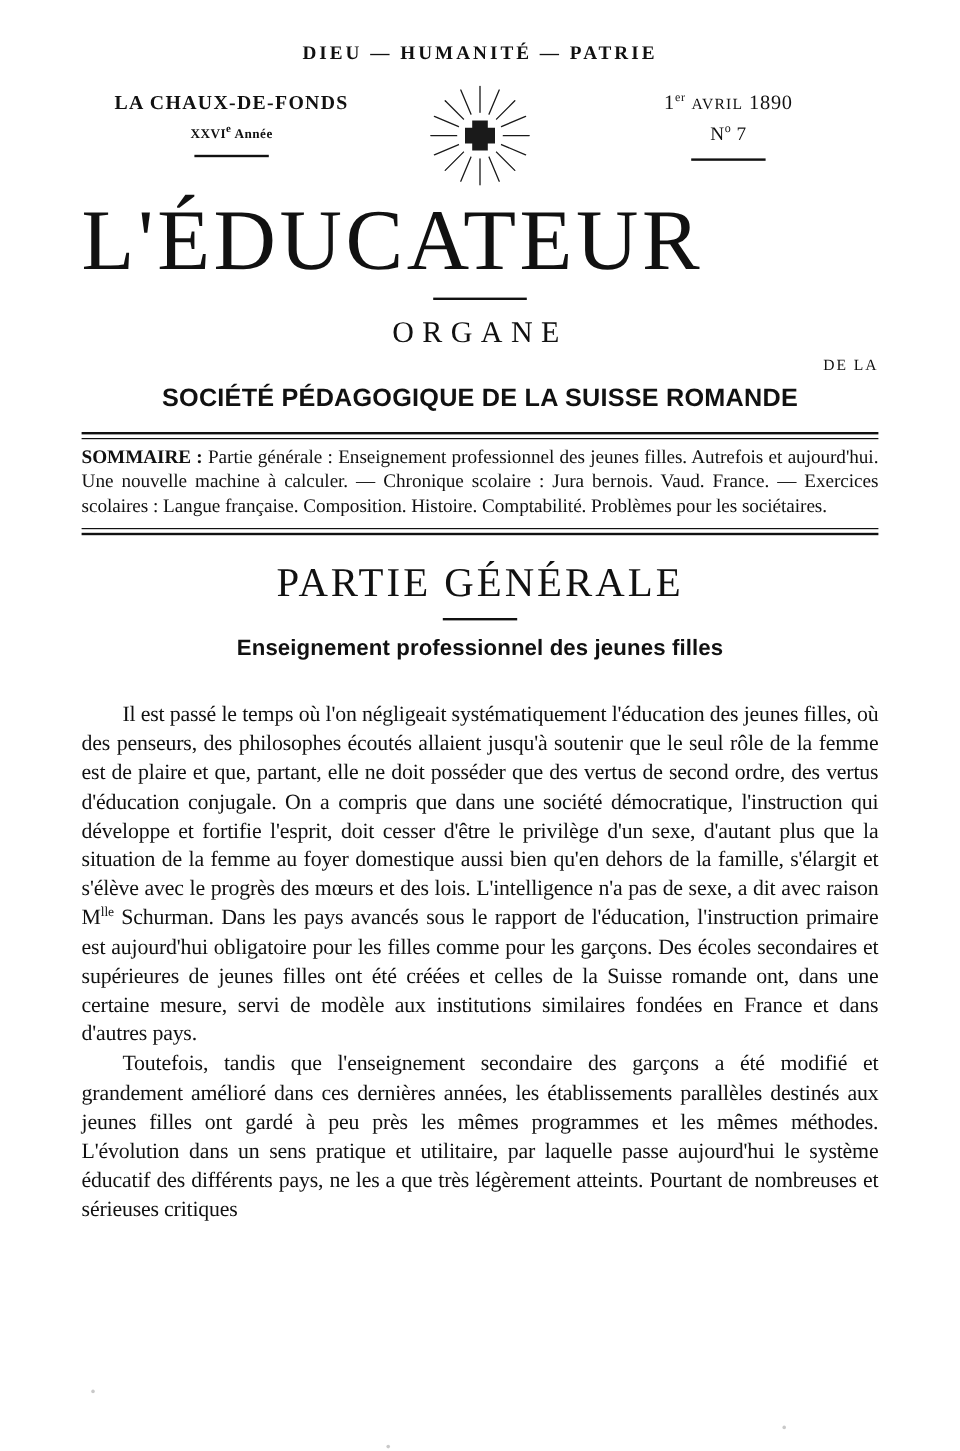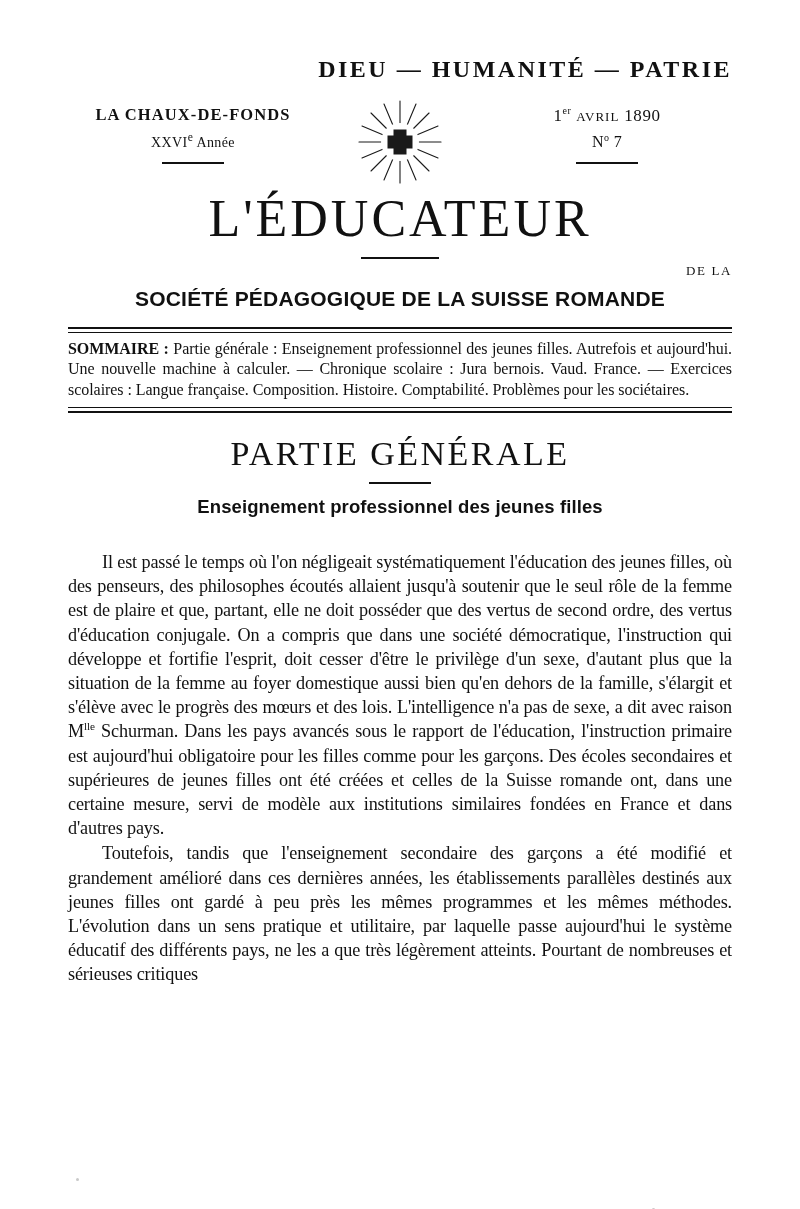--- a/index.html
+++ b/index.html
@@ -18,26 +18,26 @@
   .page {
     width: 800px;
     height: 1209px;
     position: relative;
     box-sizing: border-box;
     padding: 0 68px;
   }
 
   
   .motto {
-    text-align: right;
-    font-family: "Liberation Serif", serif;
-    font-weight: bold;
-    font-size: 24px;
+    text-align: center;
+    font-family: "Liberation Serif", serif;
+    font-weight: bold;
+    font-size: 16px;
     letter-spacing: 2.5px;
-    margin-top: 56px;
+    margin-top: 36px;
   }
 
   .issue-row {
     display: flex;
     align-items: flex-start;
     justify-content: space-between;
     margin-top: 22px;
     position: relative;
     height: 74px;
     gap: 44px;
@@ -47,22 +47,22 @@
     text-align: center;
     font-family: "Liberation Serif", serif;
   }
   .issue-col .line1 {
     font-weight: bold;
     font-size: 16.5px;
     letter-spacing: 1.1px;
     white-space: nowrap;
   }
   .issue-col .line2 {
-    font-weight: normal;
-    font-size: 14px;
+    font-weight: bold;
+    font-size: 11px;
     letter-spacing: 0.4px;
     margin-top: 6px;
   }
   .issue-col .rule {
     width: 62px;
     height: 2px;
     background: #111;
     margin: 11px auto 0 auto;
   }
   .issue-col.right .line1 {
@@ -91,23 +91,22 @@
     position: absolute;
     left: 50%;
     top: -6px;
     transform: translateX(-50%);
     width: 86px;
     height: 86px;
   }
 
   
   .title {
-    text-align: center;
-    font-family: "Liberation Serif", serif;
-    font-size: 52px;
+    font-family: "Liberation Serif", serif;
+    font-size: 72px;
     line-height: 1;
     letter-spacing: 3px;
     margin-top: 14px;
     white-space: nowrap;
   }
   .title-rule {
     width: 78px;
     height: 2px;
     background: #111;
     margin: 12px auto 0 auto;
@@ -245,20 +244,21 @@
       <div class="line1">1<sup>er</sup> <span class="sm">A</span><span class="sm">VRIL</span> 1890</div>
       <div class="line2">N<sup>o</sup> 7</div>
       <div class="rule"></div>
     </div>
 
   </div>
 
   <div class="title">L'ÉDUCATEUR</div>
   <div class="title-rule"></div>
 
+  <div class="organe">ORGANE</div>
   <div class="dela">DE LA</div>
   <div class="society">SOCIÉTÉ PÉDAGOGIQUE DE LA SUISSE ROMANDE</div>
 
   <div class="dbl-rule"></div>
 
   <div class="summary">
     <b>SOMMAIRE :</b>
     <span>Partie générale : Enseignement professionnel des jeunes filles. Autrefois et aujourd'hui. Une nouvelle machine à calculer. — Chronique scolaire : Jura bernois. Vaud. France. — Exercices scolaires : Langue française. Composition. Histoire. Comptabilité. Problèmes pour les sociétaires.</span>
   </div>
 

